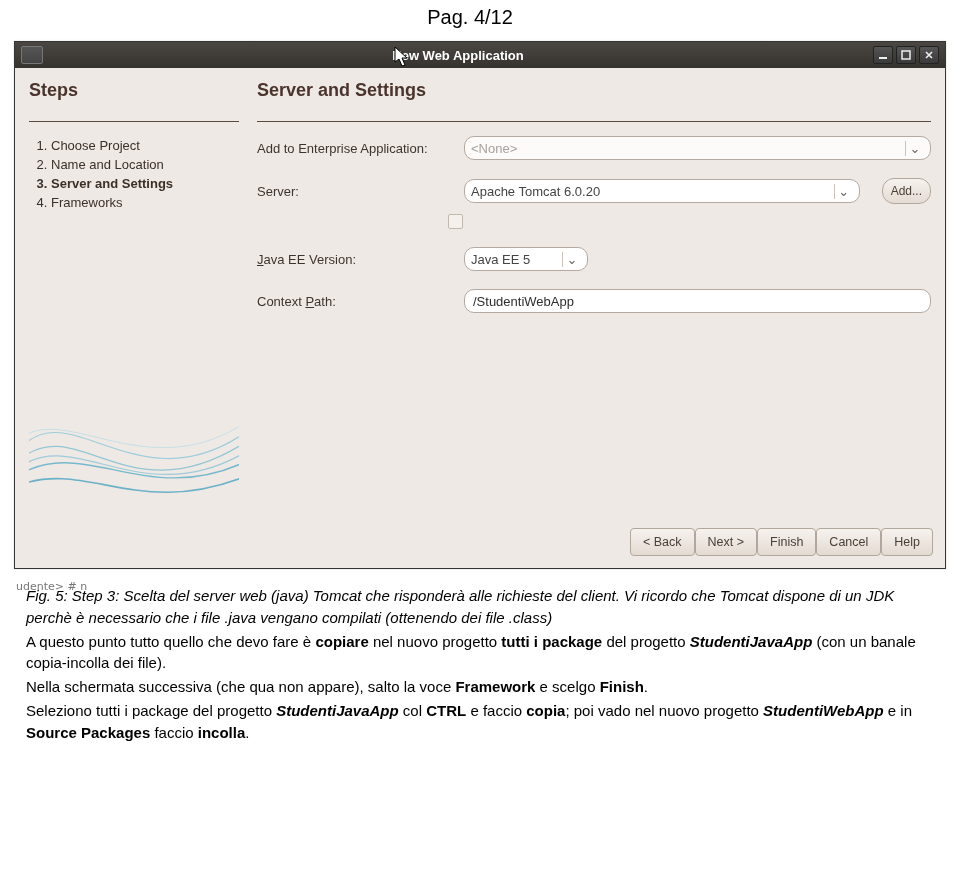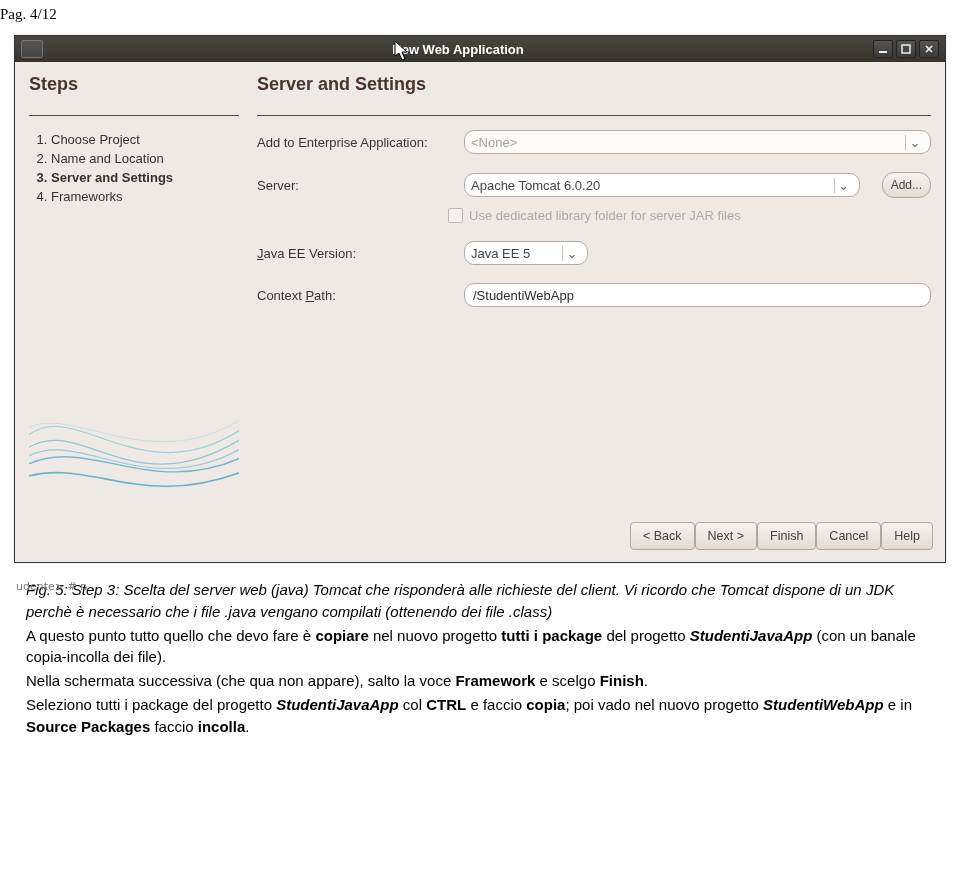--- a/index.html
+++ b/index.html
@@ -5,24 +5,23 @@
   body {
     margin: 0;
     padding: 0;
     background: #ffffff;
     font-family: Verdana, Geneva, sans-serif;
     font-size: 14px;
     color: #000;
     width: 960px;
   }
   .page-header {
-    text-align: left;
+    text-align: center;
     padding: 6px 20px 12px 0;
-    font-size: 15px;
-    font-family: Liberation Serif, serif;
+    font-size: 20px;
   }
 
   
   .dialog-window {
     margin: 0 14px 0 14px;
     border: 1px solid #343434;
     background: #efe9e5;
     box-shadow: 0 0 2px rgba(0,0,0,.15);
   }
   .titlebar {
@@ -264,23 +263,20 @@
         <span class="lbl">Server:</span>
         <div class="select">
           <span>Apache Tomcat 6.0.20</span>
           <span class="caret">⌄</span>
         </div>
         <div class="mini-btn">Add...</div>
       </div>
 
       <div class="checkbox-row">
         <div class="checkbox-box"></div>
-        <span>
-          <span class="underline-accel">U</span>se dedicated library folder for server JAR files
-        </span>
       </div>
 
       <div class="form-row">
         <span class="lbl"><span class="underline-accel">J</span>ava EE Version:</span>
         <div class="select small">
           <span>Java EE 5</span>
           <span class="caret">⌄</span>
         </div>
       </div>
 

